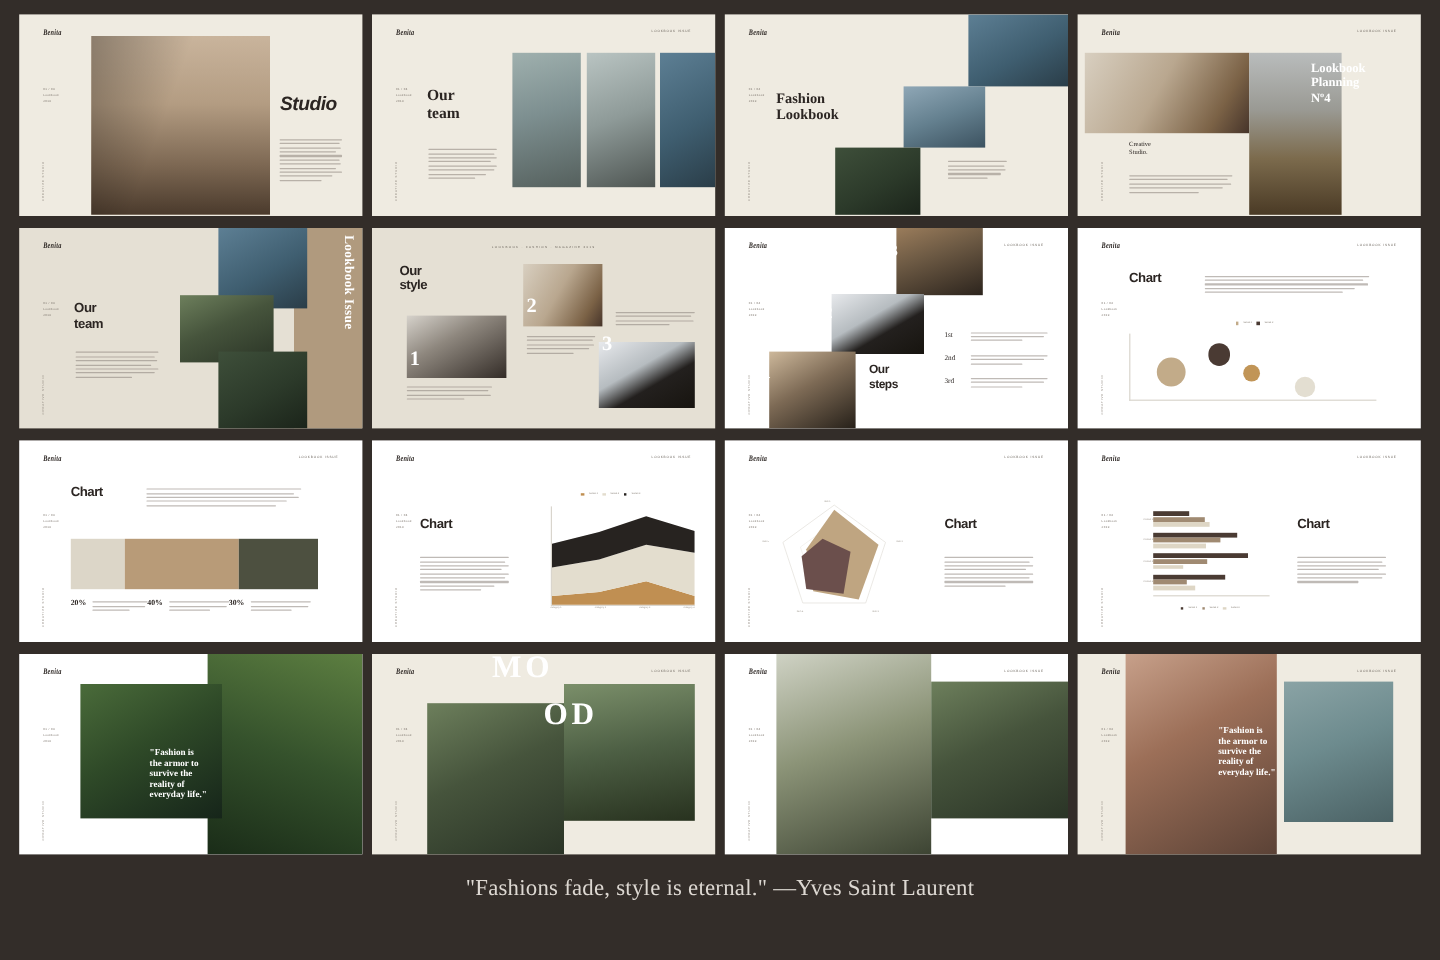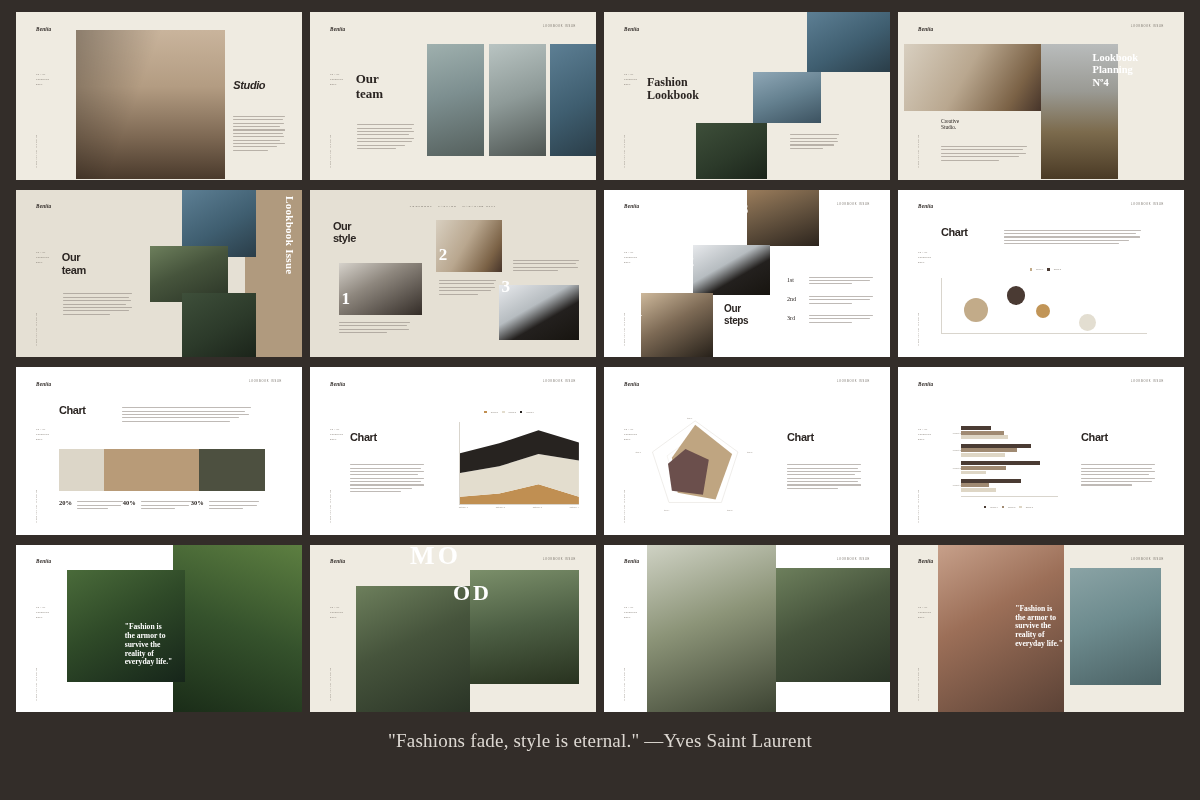--- a/index.html
+++ b/index.html
@@ -141,21 +141,21 @@
 <body>
 
 <div id="root">
   <div class="grid">
 
     <div class="slide cream">
       <div class="logo">Benita</div>
       <div class="sidemeta">01 / 04<br>Lookbook<br>2019</div>
       <div class="sidevert">CREATIVE STUDIO</div>
       <div class="ph ph-studio" style="left:21%;top:11%;width:52%;height:89%;"></div>
-      <div class="h-sans h-italic" style="position:absolute;left:76%;top:40%;font-size:11px;">Studio</div>
+      <div class="h-sans h-italic" style="position:absolute;left:76%;top:40%;font-size:16px;">Studio</div>
       <div class="body-lines" style="position:absolute;left:76%;top:62%;width:18%;">
         <i class="ln s1"></i>
           <i class="ln s2"></i>
           <i class="ln s4"></i>
           <i class="ln s3"></i>
         <i class="ln s1"></i>
           <i class="ln s2"></i>
           <i class="ln s4"></i>
           <i class="ln s3"></i>
         <i class="ln s1"></i>
@@ -576,21 +576,21 @@
     </div>
 
     <div class="slide cream">
       <div class="logo">Benita</div>
       <div class="tinyhdr">Lookbook Issue</div>
       <div class="sidemeta">01 / 04<br>Lookbook<br>2019</div>
       <div class="sidevert">CREATIVE STUDIO</div>
       <div class="ov-serif" style="left:35%;top:-2%;font-size:26px;letter-spacing:3px;z-index:10;">MO</div>
       <div class="ph ph-hat" style="left:16%;top:25%;width:40%;height:75%;"></div>
       <div class="ph ph-garden" style="left:56%;top:15%;width:38%;height:68%;"></div>
-      <div class="ov-serif" style="left:50%;top:21%;font-size:22px;letter-spacing:3px;z-index:24;">OD</div>
+      <div class="ov-serif" style="left:50%;top:21%;font-size:26px;letter-spacing:3px;z-index:24;">OD</div>
     </div>
 
     <div class="slide">
       <div class="logo">Benita</div>
       <div class="tinyhdr">Lookbook Issue</div>
       <div class="sidemeta">01 / 04<br>Lookbook<br>2019</div>
       <div class="sidevert">CREATIVE STUDIO</div>
       <div class="ph ph-blossom" style="left:15%;top:0;width:45%;height:100%;"></div>
       <div class="ph ph-hat" style="left:60%;top:14%;width:40%;height:68%;"></div>
     </div>

